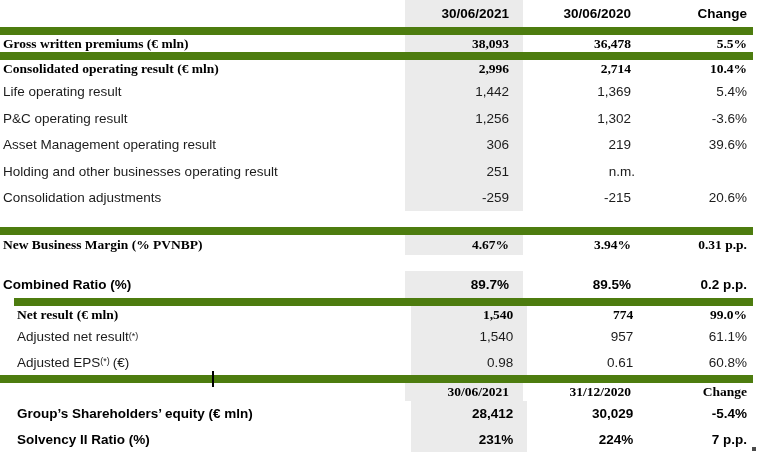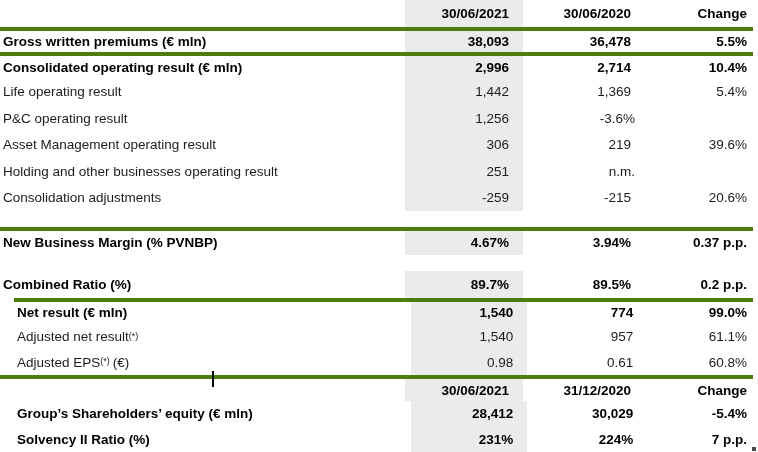--- a/index.html
+++ b/index.html
@@ -19,21 +19,21 @@
     left: 0; top: 0;
     width: 753px;
   }
   .row {
     display: flex;
     box-sizing: border-box;
     font-size: 13.5px;
     color: #1c1c1c;
   }
   .row.bold { font-weight: bold; color: #000000; }
-  .bt { border-top: 4px solid #4d7c0f; }
+  .bt { border-top: 8px solid #4d7c0f; font-family: Liberation Serif, serif; }
   .c {
     box-sizing: border-box;
     display: flex;
     align-items: center;
     height: auto;
     white-space: nowrap;
     overflow: hidden;
   }
   .c0 { width: 405px; padding-left: 3px; }
   .c0.ind { }
@@ -103,20 +103,21 @@
     <div class="row h265">
       <div class="c c0 ind">Life operating result</div>
       <div class="c c1">1,442</div>
       <div class="c c2">1,369</div>
       <div class="c c3">5.4%</div>
     </div>
 
     <div class="row h265">
       <div class="c c0 ind">P&amp;C operating result</div>
       <div class="c c1">1,256</div>
+      <div class="c c2">1,302</div>
       <div class="c c3">-3.6%</div>
     </div>
 
     <div class="row h265">
       <div class="c c0 ind">Asset Management operating result</div>
       <div class="c c1">306</div>
       <div class="c c2">219</div>
       <div class="c c3">39.6%</div>
     </div>
 
@@ -130,21 +131,21 @@
       <div class="c c0 ind">Consolidation adjustments</div>
       <div class="c c1">-259</div>
       <div class="c c2">-215</div>
       <div class="c c3">20.6%</div>
     </div>
 
     <div class="row bold h275 bt">
       <div class="c c0">New Business Margin (% PVNBP)</div>
       <div class="c c1">4.67%</div>
       <div class="c c2">3.94%</div>
-      <div class="c c3">0.37 p.p.</div>
+      <div class="c c3">0.31 p.p.</div>
     </div>
 
     <div class="row bold h275">
       <div class="c c0">Combined Ratio (%)</div>
       <div class="c c1">89.7%</div>
       <div class="c c2">89.5%</div>
       <div class="c c3">0.2 p.p.</div>
     </div>
 
     <div class="row bold h257 bt">

